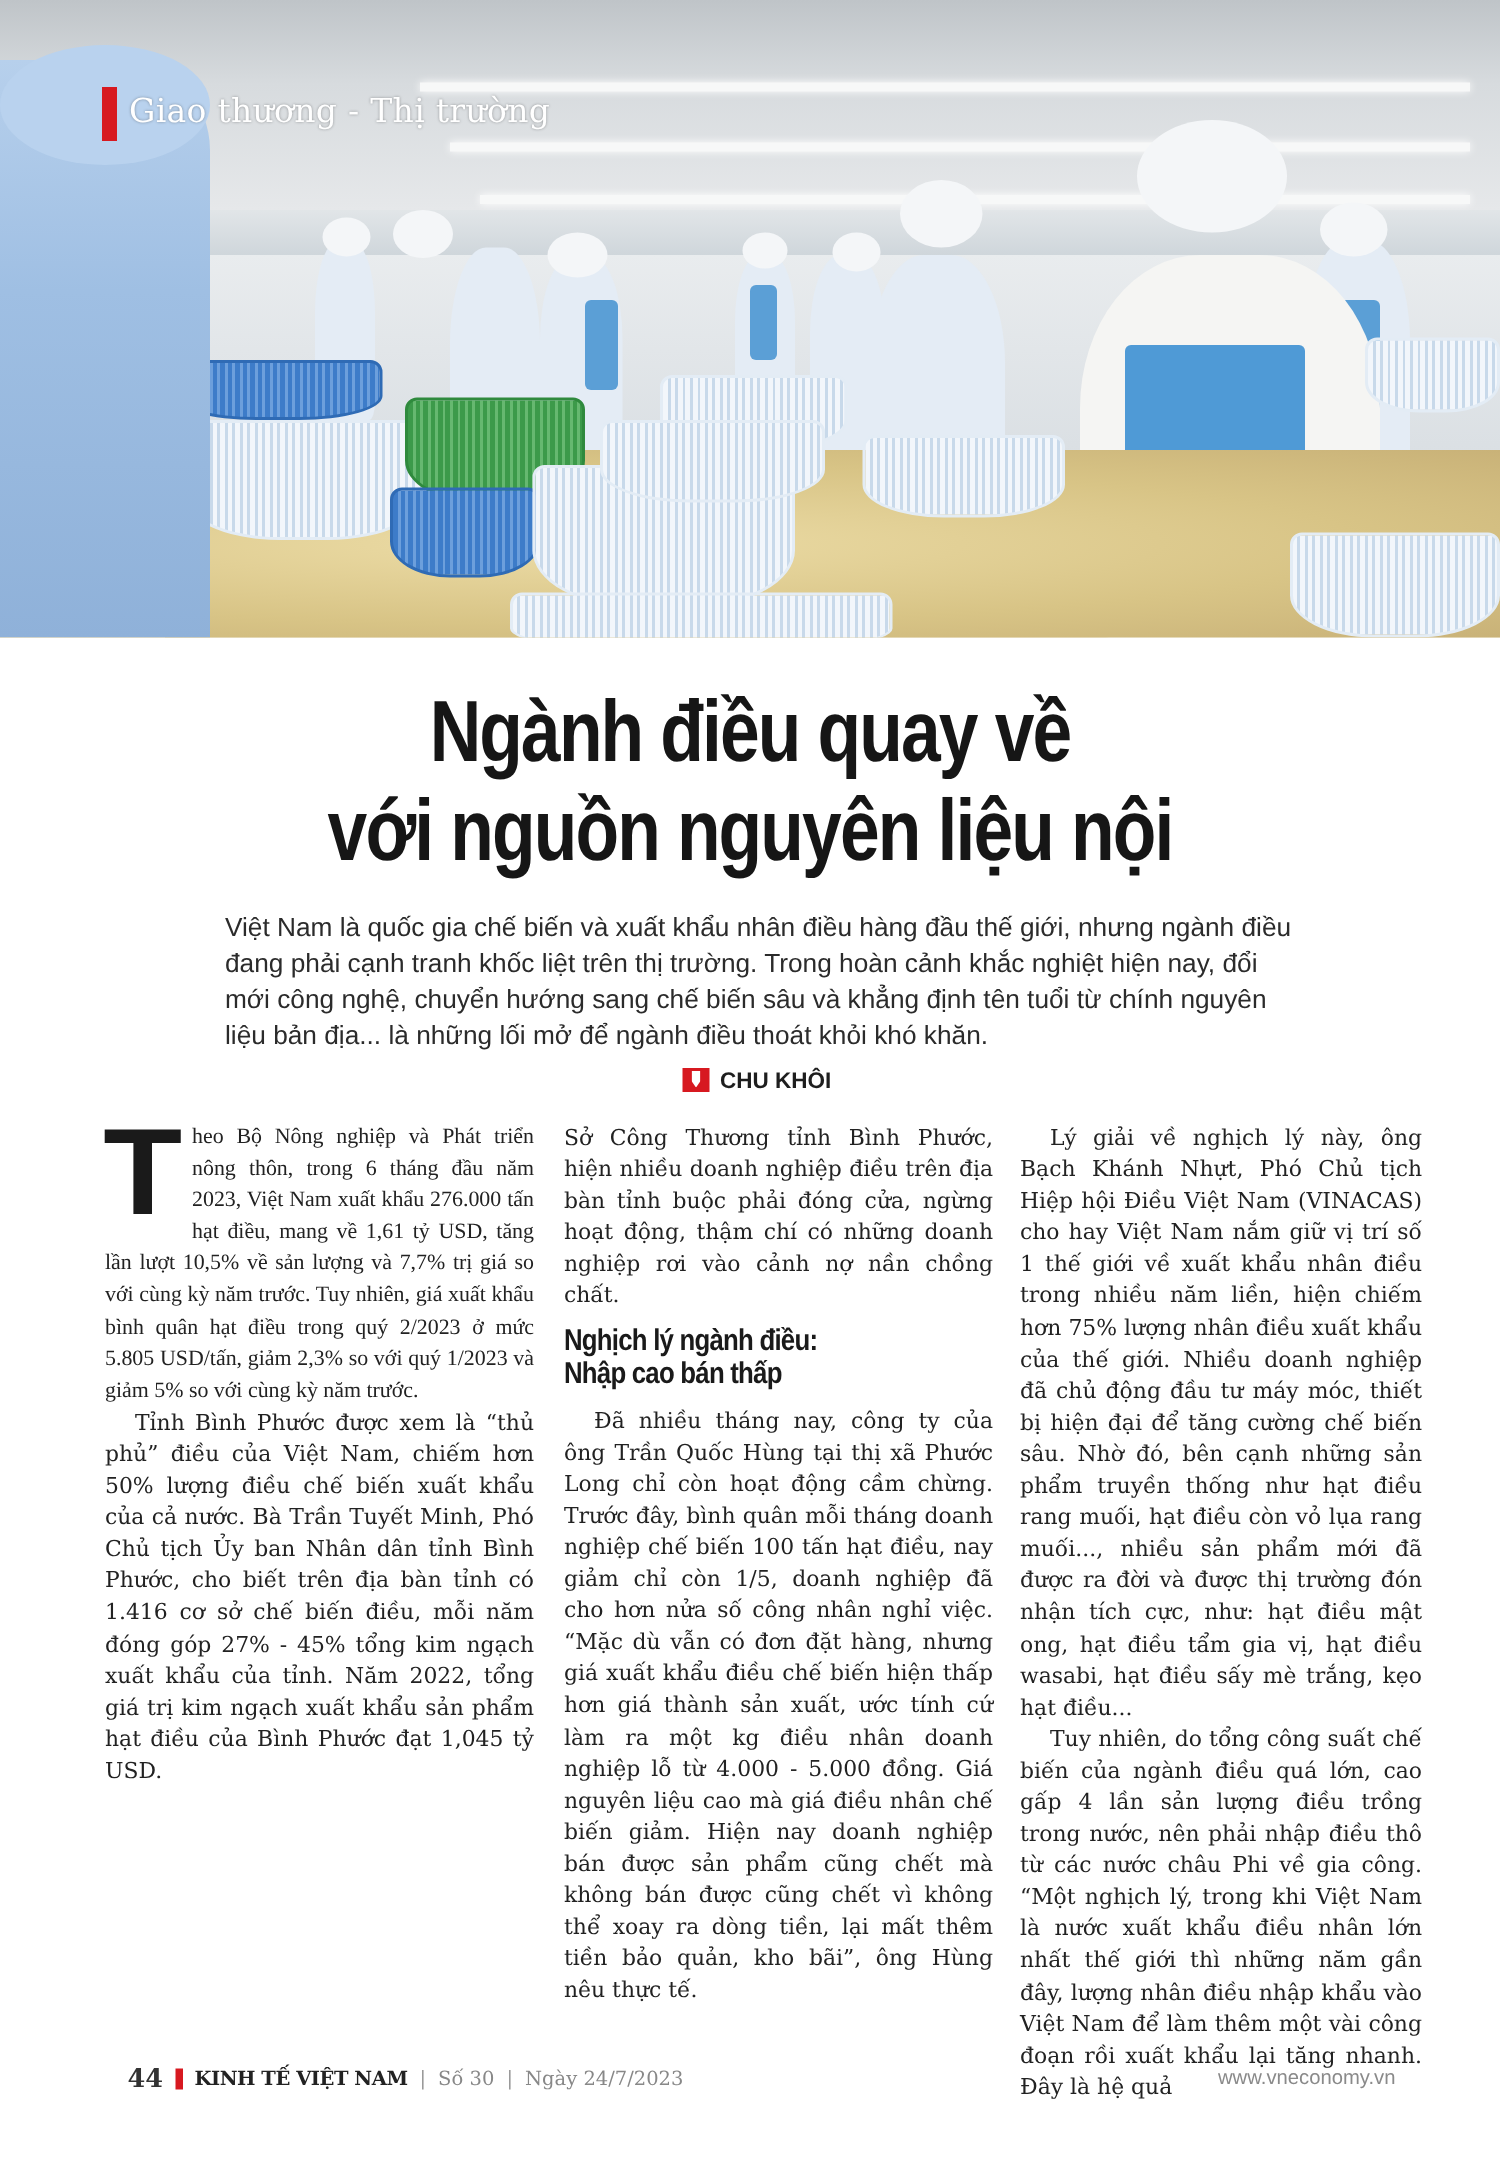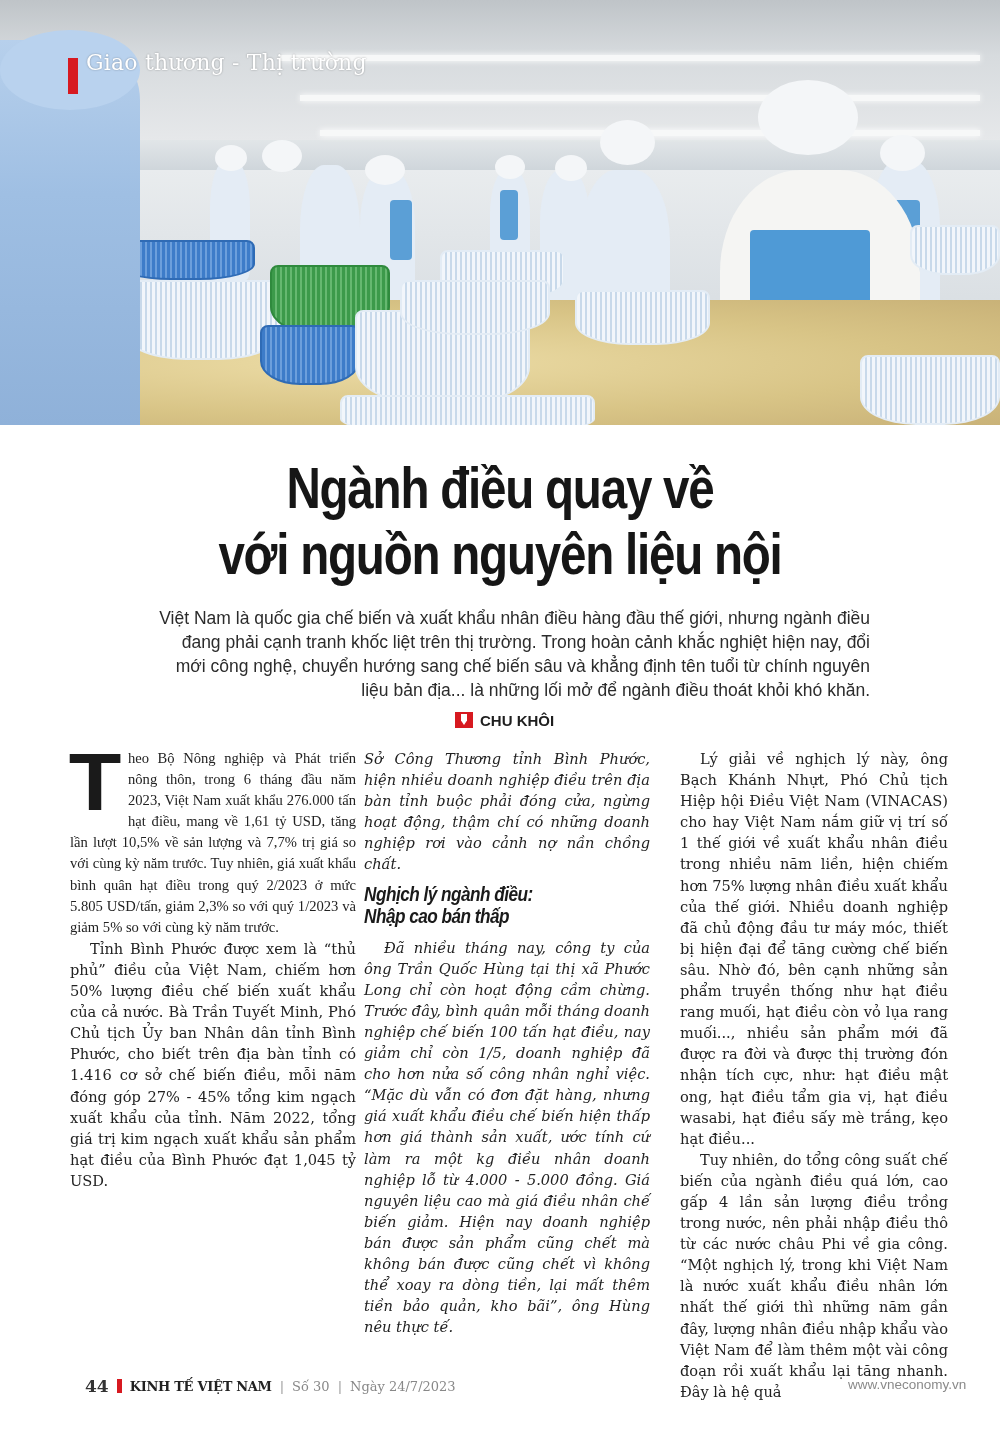--- a/index.html
+++ b/index.html
@@ -26,52 +26,52 @@
     background: repeating-linear-gradient(90deg, #f2f6fb 0 3px, #c8d9ea 3px 5px); border:2px solid #e3ecf5; }
   .hero .basket.blue { background: repeating-linear-gradient(90deg, #3d7cc9 0 3px, #6c9fdc 3px 5px); border-color:#2f6bb5; }
   .hero .basket.green { background: repeating-linear-gradient(90deg, #3c9a4a 0 3px, #66b870 3px 5px); border-color:#2f8a3d; }
   .hero .left-worker { position:absolute; left:0; top:40px; width:140px; height:385px;
     background: linear-gradient(180deg,#b7d0ec 0%, #9fbfe3 40%, #8fb1d9 100%); border-radius: 0 60px 0 0; }
   .hero .left-cap { position:absolute; left:0; top:30px; width:140px; height:80px; border-radius:50%;
     background:#b9d2ee; }
 
   .section-bar { position:absolute; left:68px; top:58px; width:10px; height:36px; background:#d71920; }
   .section-label {
-    position:absolute; left:86px; top:50px; font-family:"DejaVu Serif", serif; font-size:22px;
+    position:absolute; left:86px; top:62px; font-family:"DejaVu Serif", serif; font-size:22px;
     color:#ffffff; text-shadow: 0 0 2px rgba(0,0,0,0.35); letter-spacing:0.2px;
   }
 
   
   .headline {
     position:absolute; left:0; top:455px; width:1000px; text-align:center;
     font-family:"Liberation Sans", sans-serif; font-weight:bold; font-size:58px;
     line-height:66px; color:#161616; letter-spacing:-1.5px;
     transform: scaleX(0.82); transform-origin: 50% 0;
   }
   .headline span { display:block; }
 
   .sapo {
-    position:absolute; left:150px; top:606px; width:720px; text-align:right;
+    position:absolute; left:150px; top:606px; width:720px; text-align:left;
     font-family:"Liberation Sans", sans-serif; font-size:17.5px; line-height:24px; color:#2b2b2b;
   }
 
   .byline { position:absolute; left:455px; top:711px; height:18px; display:flex; align-items:center; gap:7px; }
   .byline .pen { width:18px; height:16px; background:#d71920; position:relative; }
   .byline .pen::after { content:""; position:absolute; left:6px; top:2px; width:6px; height:11px;
     background:#ffffff; clip-path: polygon(0 0,100% 0,100% 60%,50% 100%,0 60%); }
   .byline .name { font-family:"Liberation Sans", sans-serif; font-weight:bold; font-size:15px; color:#1e1e1e; }
 
   
   .col {
     position:absolute; top:748px; width:286px;
     font-family:"DejaVu Serif", serif; font-size:14.6px; line-height:21.1px; color:#222;
     text-align:justify;
   }
   .col1 { left:70px; }
-  .col2 { left:364px;font-style:italic; }
+  .col2 { left:376px; }
   .col3 { left:680px; width:268px; }
   .col p { text-indent:20px; }
   .col p.first { text-indent:0;font-family:Liberation Serif, serif; }
   .col p.noind { text-indent:0; }
   .dropcap {
     float:left; font-family:"Liberation Sans", sans-serif; font-weight:bold;
     font-size:82px; line-height:62px; height:62px; width:50px; margin:3px 8px 0 0; color:#1a1a1a;
     transform: scaleX(1.05);
   }
   .subhead {
@@ -82,21 +82,21 @@
 
   
   .footer-left { position:absolute; left:85px; top:1376px; display:flex; align-items:center; gap:8px;
     font-family:"DejaVu Serif", serif; }
   .footer-left .page { font-size:17px; font-weight:bold; color:#333; }
   .footer-left .mark { width:5px; height:14px; background:#d71920; }
   .footer-left .mag { font-size:13px; font-weight:bold; color:#222; letter-spacing:-0.3px; }
   .footer-left .sep { color:#999; font-size:13px; }
   .footer-left .issue, .footer-left .date { font-size:13px; color:#888; }
   .footer-right { position:absolute; left:812px; top:1377px; font-family:"Liberation Sans", sans-serif;
-    font-size:13.5px; color:#8a8a8a;margin-left:36px; }
+    font-size:13.5px; color:#8a8a8a; }
 </style>
 </head>
 <body>
 
 <div class="hero">
   <div class="ceiling"></div>
   <div class="light" style="left:280px;top:55px;width:700px;"></div>
   <div class="light" style="left:300px;top:95px;width:680px;"></div>
   <div class="light" style="left:320px;top:130px;width:660px;"></div>
   <div class="wall"></div>

